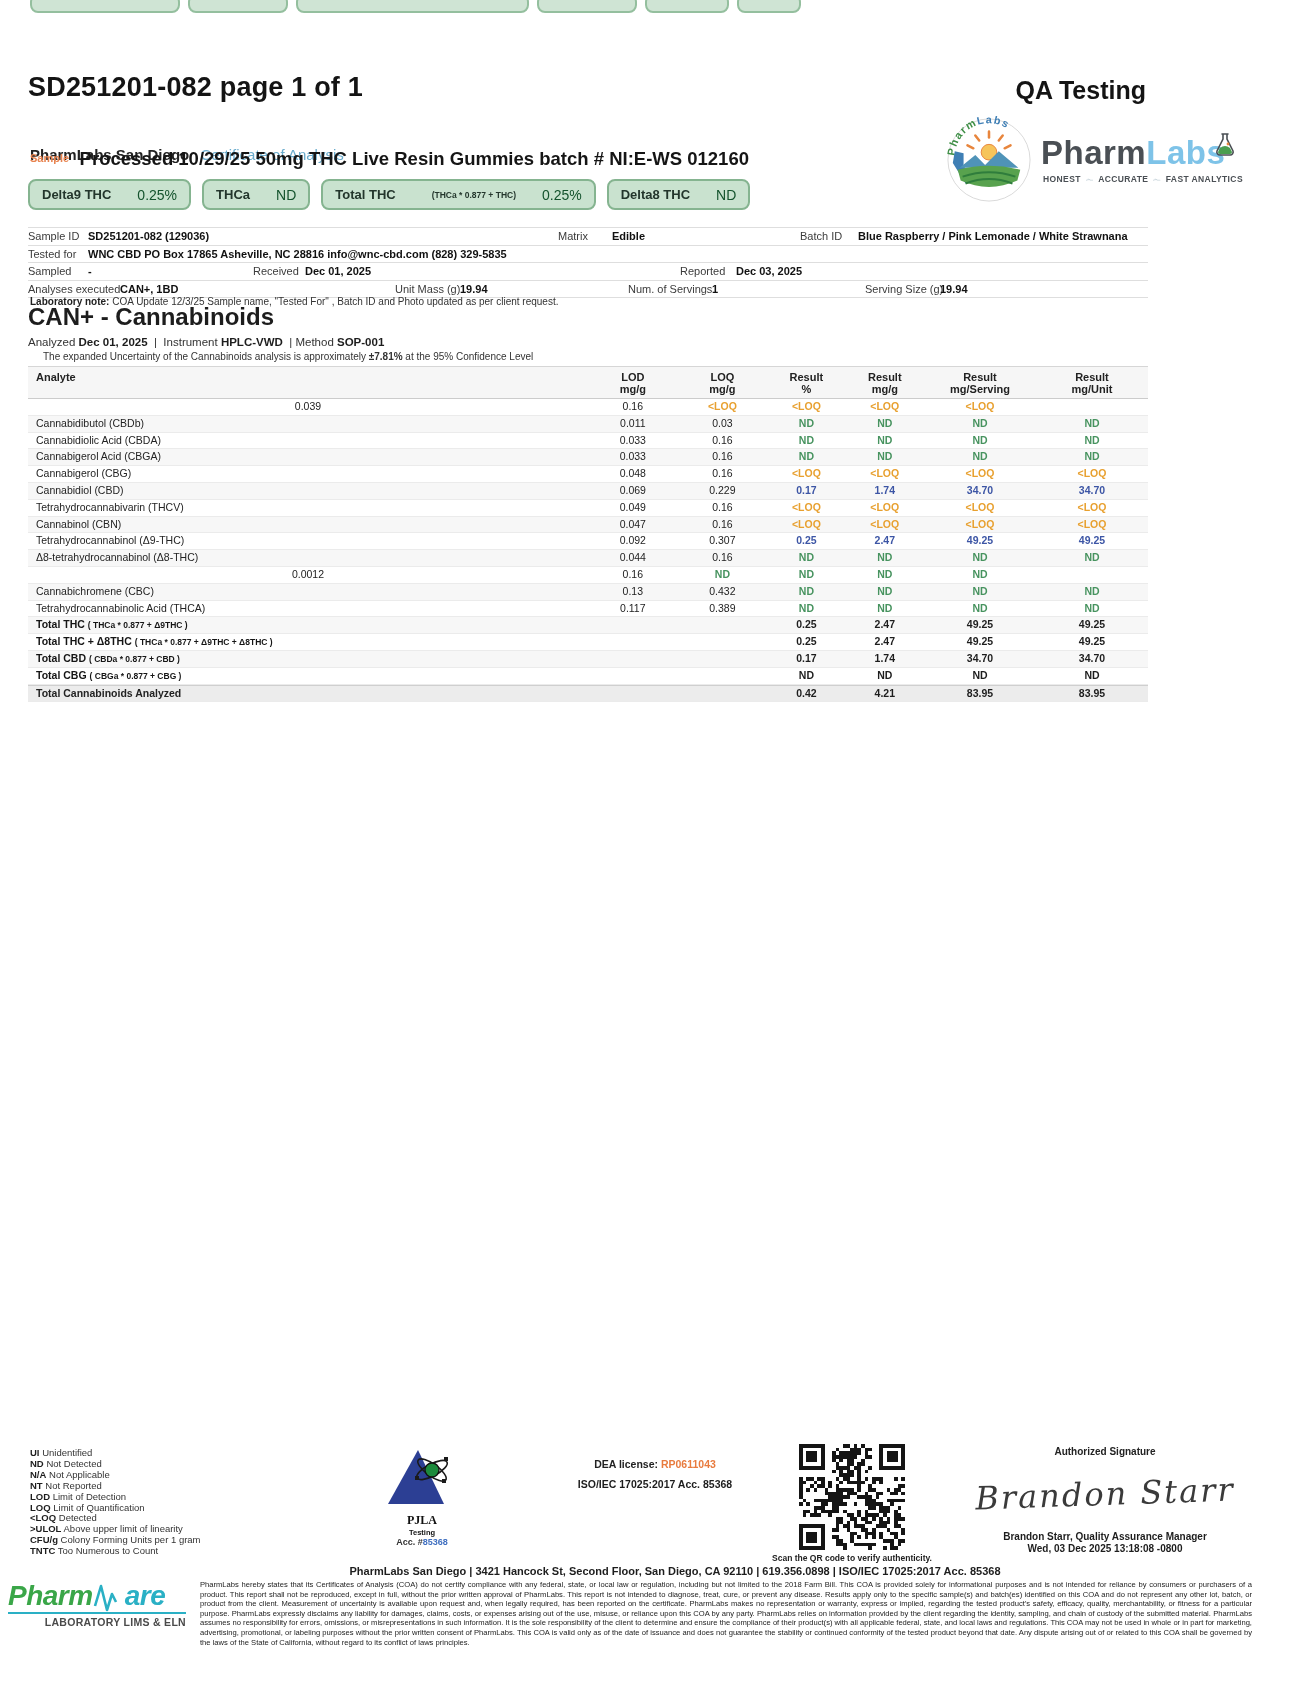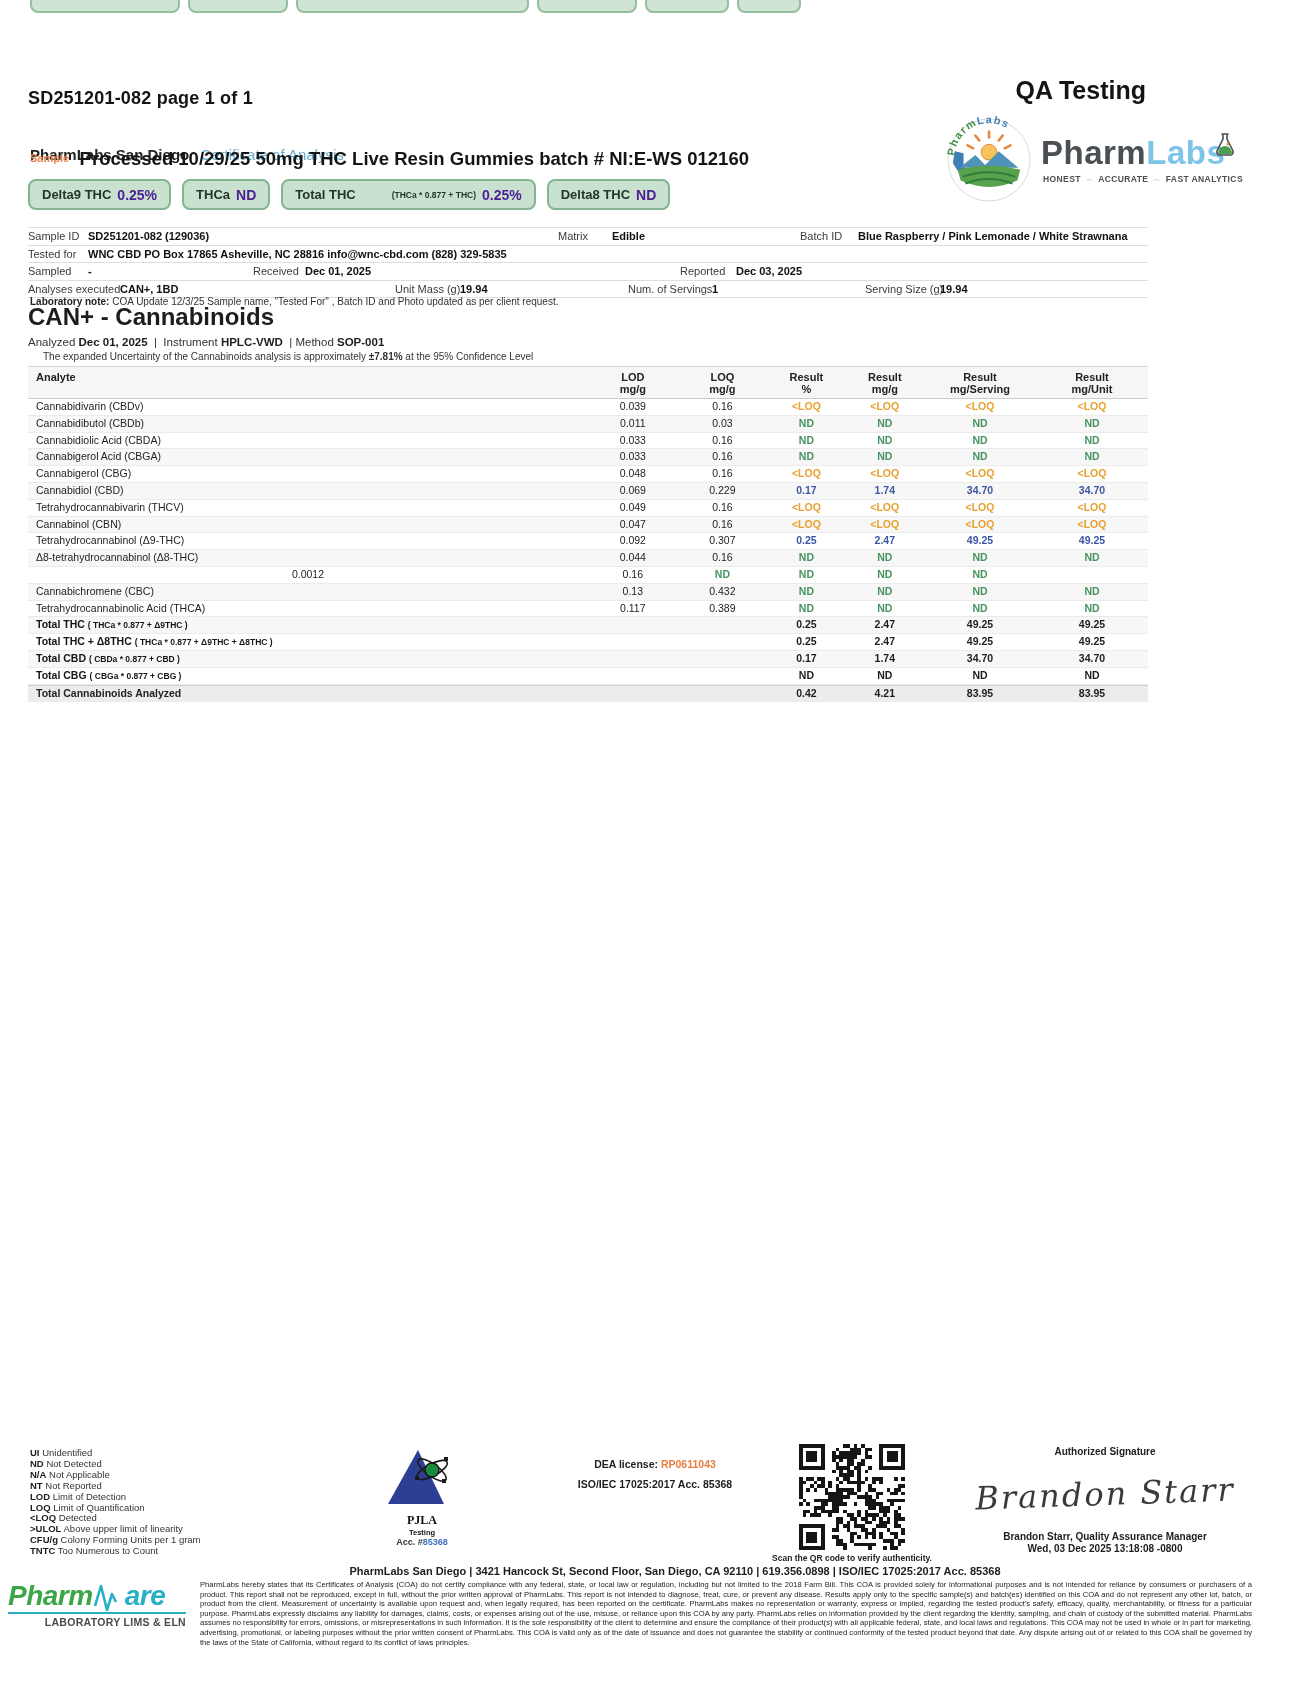--- a/index.html
+++ b/index.html
@@ -2,21 +2,21 @@
 <html><head>
 <meta charset="utf-8">
 <style>
   html,body{margin:0;padding:0;background:#ffffff;}
   body{width:1290px;height:1703px;position:relative;font-family:"Liberation Sans",sans-serif;color:#222;overflow:hidden;}
 
   
   .frag{position:absolute;top:-6px;height:15px;background:#cfe4d4;border:2px solid #94bf9e;border-radius:8px;}
 
   
-  #doc-title{position:absolute;left:28px;top:72px;font-size:18px;font-weight:700;color:#141414;letter-spacing:.2px;margin-top:16px;}
+  #doc-title{position:absolute;left:28px;top:72px;font-size:27px;font-weight:700;color:#141414;letter-spacing:.2px;}
   #qa-label{position:absolute;right:144px;top:76px;font-size:25px;font-weight:600;color:#141414;}
   #lab-line{position:absolute;left:30px;top:122px;font-size:15px;margin-top:24px;}
   #lab-line .lab{font-weight:700;color:#222;}
   #lab-line .doctype{color:#6aaccd;margin-left:7px;font-weight:500;}
   #sample-line{position:absolute;left:30px;top:148px;}
   #sample-line .s-label{color:#e8834f;font-size:11px;font-weight:700;margin-right:6px;vertical-align:3px;}
   #sample-line .s-name{font-size:18.5px;font-weight:700;color:#151515;}
 
   
   #brand-logo{position:absolute;left:945px;top:116px;width:300px;height:96px;}
@@ -25,21 +25,21 @@
   #brand-logo .wm-pharm{color:#4a4f54;}
   #brand-logo .wm-labs{color:#7ec3e8;}
   #brand-logo .flask{position:absolute;left:268px;top:16px;}
   #brand-logo .tagline{position:absolute;left:98px;top:58px;width:200px;display:flex;align-items:center;gap:5px;font-size:8.5px;font-weight:700;color:#4a4f54;letter-spacing:.4px;white-space:nowrap;}
 
   
   #badges{position:absolute;left:28px;top:179px;display:flex;gap:11px;}
   .badge{display:flex;align-items:center;background:#c9e2cf;border:2px solid #85b490;border-radius:8px;padding:2px 12px;height:23px;}
   .badge .b-label{font-size:13px;font-weight:600;color:#23362c;}
   .badge .b-formula{font-size:8.5px;font-weight:600;color:#23362c;margin-left:4px;padding-left:32px;}
-  .badge .b-value{font-size:14px;font-weight:700;color:#4c1d95;margin-left:6px;}
+  .badge .b-value{font-size:14px;font-weight:400;color:#14532d;margin-left:26px;}
 
   
   #info-table{position:absolute;left:28px;top:227px;width:1120px;font-size:11px;}
   .info-row{position:relative;height:16.5px;border-top:1px solid #dedede;}
   .info-row:last-child{border-bottom:1px solid #dedede;}
   .info-row span{position:absolute;top:2px;white-space:nowrap;}
   .ilabel{color:#3b3b3b;font-weight:500;}
   .ivalue{color:#111;font-weight:700;}
 
   #lab-note{position:absolute;left:30px;top:296px;font-size:10px;color:#333;}
@@ -246,21 +246,20 @@
     <div class="th left"><span>Analyte</span><br><span></span></div>
     <div class="th"><span>LOD</span><br><span>mg/g</span></div>
     <div class="th"><span>LOQ</span><br><span>mg/g</span></div>
     <div class="th"><span>Result</span><br><span>%</span></div>
     <div class="th"><span>Result</span><br><span>mg/g</span></div>
     <div class="th"><span>Result</span><br><span>mg/Serving</span></div>
     <div class="th"><span>Result</span><br><span>mg/Unit</span></div>
   </div>
   <div id="tbody">
       <div class="trow">
-        <div class="tc c-analyte"><span class="aname">Cannabidivarin (CBDv)</span><span class="aformula"></span></div>
         <div class="tc num plain">0.039</div>
         <div class="tc num plain">0.16</div>
         <div class="tc v loq">&lt;LOQ</div>
         <div class="tc v loq">&lt;LOQ</div>
         <div class="tc v loq">&lt;LOQ</div>
         <div class="tc v loq">&lt;LOQ</div>
       </div>
       <div class="trow alt">
         <div class="tc c-analyte"><span class="aname">Cannabidibutol (CBDb)</span><span class="aformula"></span></div>
         <div class="tc num plain">0.011</div>

